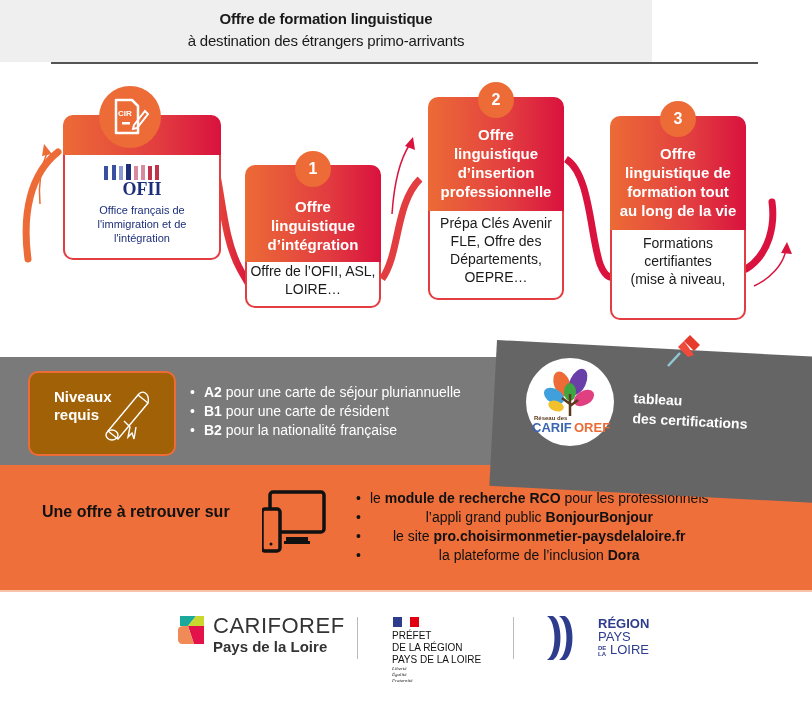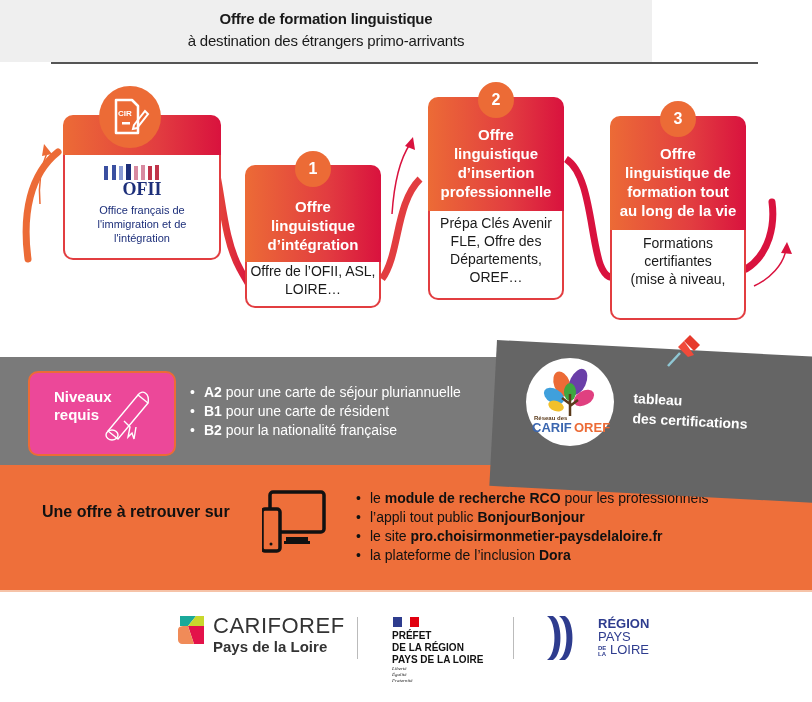--- a/index.html
+++ b/index.html
@@ -22,51 +22,51 @@
     color: #fff; font-weight: bold; text-align: center; font-size: 15px; line-height: 19px; }
   .card .body { position: absolute; left: 0; right: 0; bottom: 0; background: #fff;
     border: 2px solid #e23d40; border-top: none; border-radius: 0 0 10px 10px;
     text-align: center; font-size: 14px; line-height: 18px; color: #1a1a1a; }
   .badge { position: absolute; width: 36px; height: 36px; border-radius: 50%; background: #ec6b36;
     color: #fff; font-weight: bold; font-size: 16px; text-align: center; line-height: 36px; }
 
   
   .gray-band { position: absolute; left: 0; top: 357px; width: 812px; height: 108px; background: #7a7a7a; }
   .niveaux-box { position: absolute; left: 28px; top: 371px; width: 148px; height: 85px; border: 2px solid #ec6b36;
-    border-radius: 10px; background: #ec4899; }
+    border-radius: 10px; background: #a16207; }
   .niveaux-label { position: absolute; left: 24px; top: 15px; color: #fff; font-weight: bold; font-size: 15px; line-height: 18px; }
   .scroll-icon { position: absolute; left: 72px; top: 14px; }
   .levels { position: absolute; left: 190px; top: 383px; color: #fff; font-size: 14px; line-height: 19px; list-style: none; }
   .levels li { position: relative; padding-left: 14px; }
   .levels li::before { content: "•"; position: absolute; left: 0; top: 0; }
 
   
   .orange-band { position: absolute; left: 0; top: 465px; width: 812px; height: 125px; background: #ee6f3a; }
   .orange-title { position: absolute; left: 42px; top: 503px; font-size: 16px; font-weight: bold; color: #111; }
   .devices-icon { position: absolute; left: 262px; top: 489px; }
   .platforms { position: absolute; left: 356px; top: 489px; font-size: 14px; line-height: 19px; list-style: none; color: #111; }
-  .platforms li { position: relative; padding-left: 14px; }
+  .platforms li { position: relative; padding-left: 14px; text-align: center; }
   .platforms li::before { content: "•"; position: absolute; left: 0; top: 0; }
 
   
   .tilt-card { position: absolute; left: 497px; top: 340px; width: 330px; height: 146px; background: #656565;
     transform: rotate(3deg); transform-origin: 0 0; }
   .carif-circle { position: absolute; left: 526px; top: 358px; width: 88px; height: 88px; border-radius: 50%; background: #fff; }
   .tableau-text { position: absolute; left: 634px; top: 388px; color: #fff; font-weight: bold; font-size: 14px; line-height: 20px;
     transform: rotate(3deg); transform-origin: 0 0; }
   .pin-icon { position: absolute; left: 664px; top: 333px; }
 
   
   .footer-line { position: absolute; left: 0; top: 590px; width: 812px; height: 2px; background: #f6c3a8; }
   .logo-cariforef { position: absolute; left: 178px; top: 616px; }
   .carif-name { position: absolute; left: 213px; top: 613px; font-size: 22px; color: #333; letter-spacing: 0.5px; }
   .carif-sub { position: absolute; left: 213px; top: 638px; font-size: 15px; font-weight: bold; color: #333; }
   .vsep { position: absolute; width: 1px; background: #bbb; }
   .flag { position: absolute; left: 393px; top: 617px; width: 26px; height: 10px; }
-  .prefet { position: absolute; left: 392px; top: 630px; font-size: 10px; font-weight: bold; line-height: 12px; color: #111; }
+  .prefet { position: absolute; left: 392px; top: 630px; font-size: 10px; font-weight: normal; line-height: 12px; color: #111; }
   .devise { position: absolute; left: 392px; top: 666px; font-size: 5px; font-style: italic; line-height: 6px; color: #222; font-family: "Liberation Serif", serif; }
   .region-mark { position: absolute; left: 547px; top: 616px; }
   .region-text { position: absolute; left: 598px; top: 617px; font-size: 13px; line-height: 13px; color: #2e3c8e; }
   .region-text .b { font-weight: bold; }
 </style>
 </head>
 <body>
 
 <div class="header">
   <div class="t1">Offre de formation linguistique</div>
@@ -156,21 +156,21 @@
   <div class="head" style="height:114px; padding-top:28px;">
     <div>Offre</div>
     <div>linguistique</div>
     <div>d’insertion</div>
     <div>professionnelle</div>
   </div>
   <div class="body" style="top:114px; padding-top:3px;">
     <div>Prépa Clés Avenir</div>
     <div>FLE, Offre des</div>
     <div>Départements,</div>
-    <div>OREF…</div>
+    <div>OEPRE…</div>
   </div>
 </div>
 <div class="badge" style="left:478px; top:82px;">2</div>
 
 <div class="card" style="left:610px; top:116px; width:136px; height:204px;">
   <div class="head" style="height:114px; padding-top:28px;">
     <div>Offre</div>
     <div>linguistique de</div>
     <div>formation tout</div>
     <div>au long de la vie</div>
@@ -208,21 +208,21 @@
 <div class="orange-title">Une offre à retrouver sur</div>
 <svg class="devices-icon" width="66" height="66" viewBox="0 0 66 66">
   <rect x="8" y="3" width="54" height="40" rx="3" fill="none" stroke="#111" stroke-width="3.5"></rect>
   <rect x="24" y="48" width="22" height="4" fill="#111"></rect>
   <rect x="22" y="52" width="26" height="3" fill="#111"></rect>
   <rect x="0" y="20" width="18" height="42" rx="3" fill="#ee6f3a" stroke="#111" stroke-width="3.5"></rect>
   <circle cx="9" cy="55" r="1.5" fill="#111"></circle>
 </svg>
 <ul class="platforms">
   <li><span>le </span><b>module de recherche RCO</b><span> pour les professionnels</span></li>
-  <li><span>l’appli tout public </span><b>BonjourBonjour</b><span></span></li>
+  <li><span>l’appli grand public </span><b>BonjourBonjour</b><span></span></li>
   <li><span>le site </span><b>pro.choisirmonmetier-paysdelaloire.fr</b><span></span></li>
   <li><span>la plateforme de l’inclusion </span><b>Dora</b><span></span></li>
 </ul>
 
 <div class="tilt-card"></div>
 <div class="carif-circle">
   <svg width="88" height="88" viewBox="0 0 88 88">
     <ellipse cx="36" cy="26" rx="8" ry="13" fill="#ec6b36" transform="rotate(-20 36 26)"></ellipse>
     <ellipse cx="52" cy="24" rx="8" ry="14" fill="#6a3fa8" transform="rotate(25 52 24)"></ellipse>
     <ellipse cx="28" cy="38" rx="7" ry="11" fill="#3fa0dc" transform="rotate(-60 28 38)"></ellipse>

